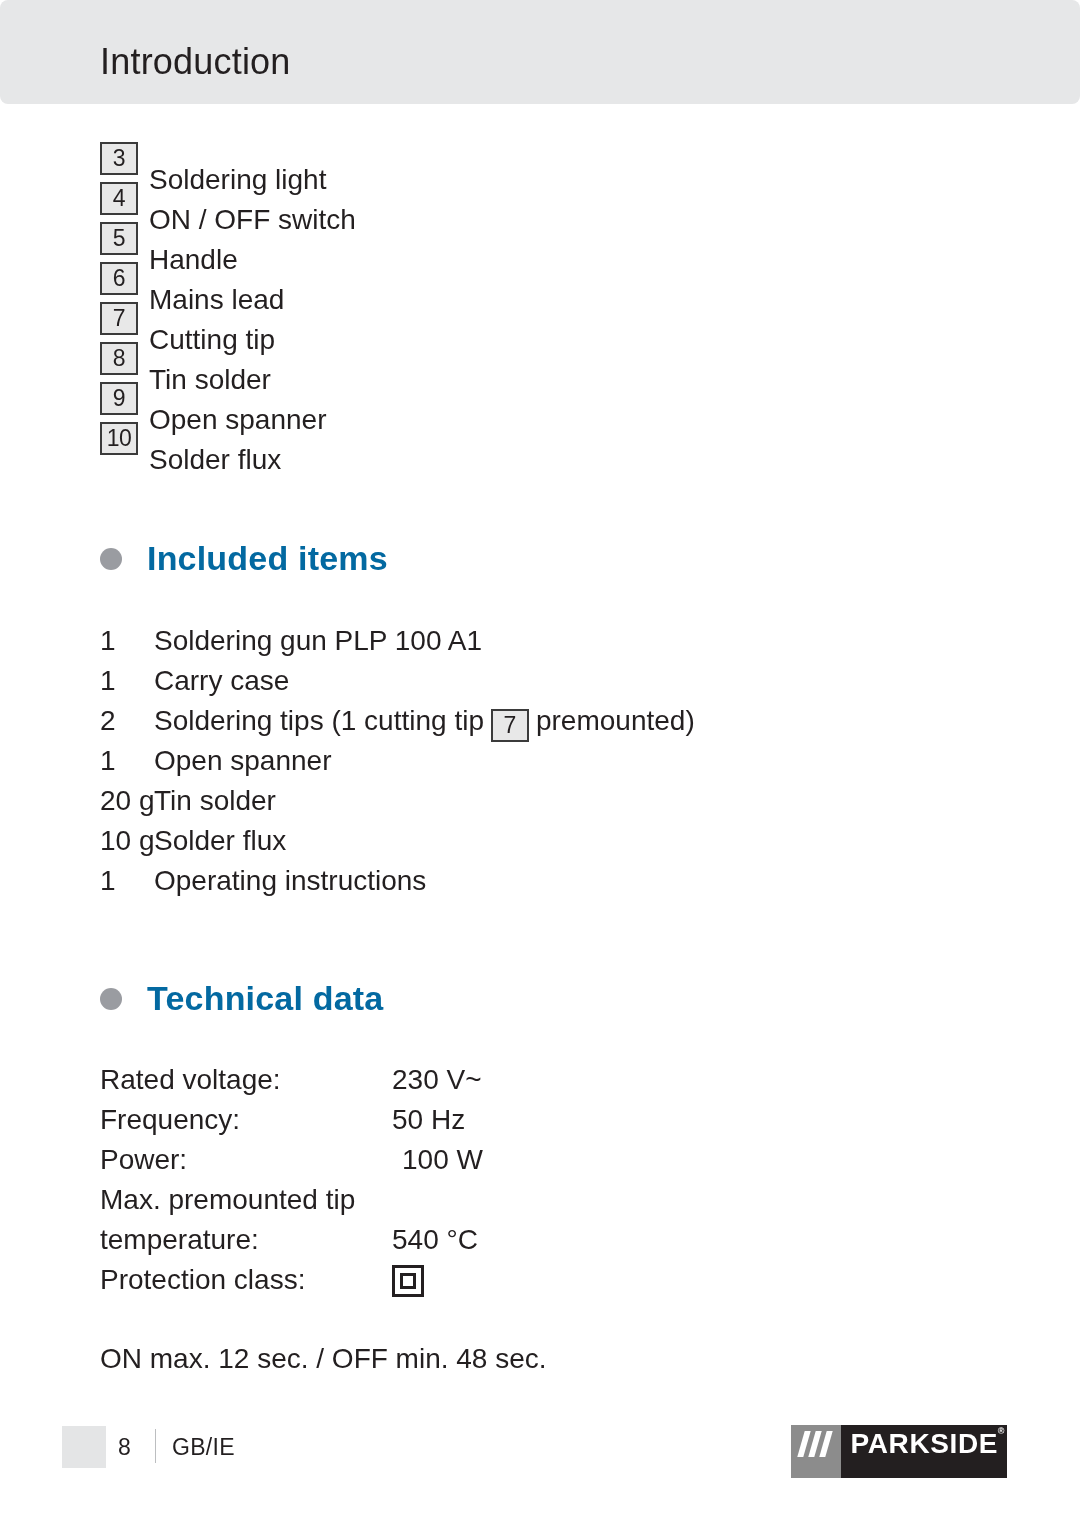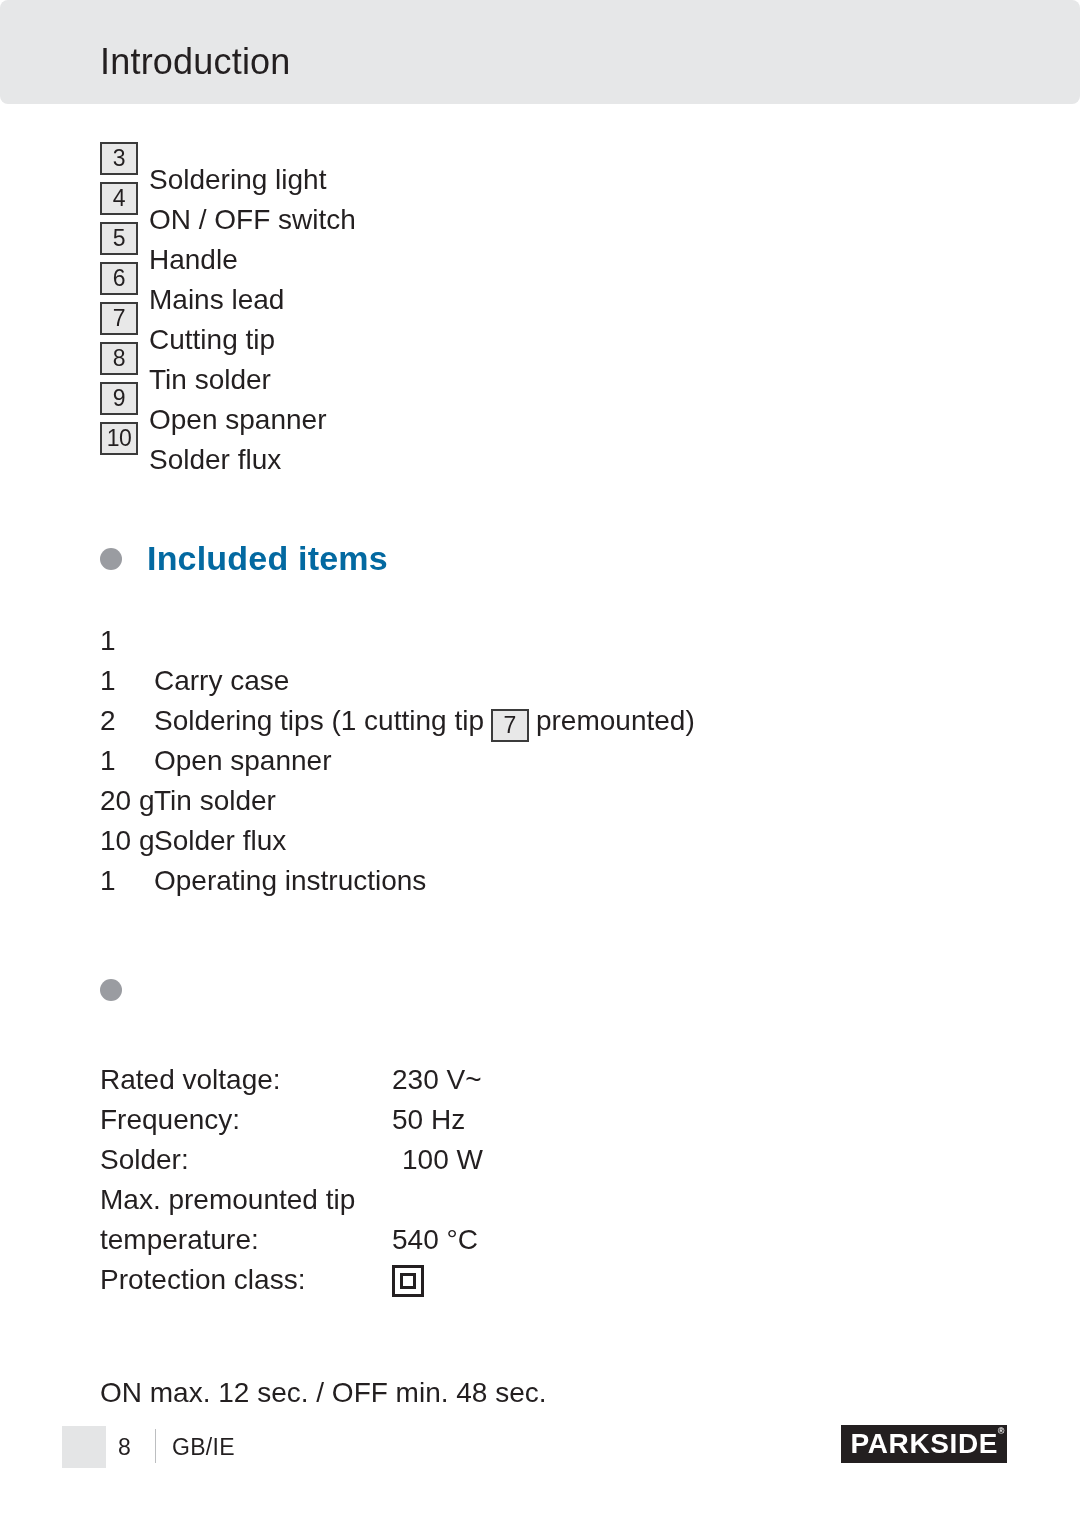--- a/index.html
+++ b/index.html
@@ -240,21 +240,20 @@
   }
 
   
   .logo {
     position: absolute;
     right: 73px;
     top: 0px;
     height: 53px;
     display: flex;
     align-items: stretch;
-    flex-direction: column;
   }
   .logo-slashes {
     background: #8c8c8c;
     width: 50px;
     position: relative;
     overflow: hidden;
   }
   .logo-slashes i {
     position: absolute;
     top: 6px;
@@ -341,20 +340,21 @@
 
   <div class="section-head" style="top:435px;">
     <span class="bullet-dot"></span>
     <span class="section-title">Included items</span>
   </div>
 
   <div class="items-list" style="top:520px;">
 
     <div class="item-row">
       <span class="item-qty">1</span>
+      <span class="item-text">Soldering gun PLP 100 A1</span>
     </div>
 
     <div class="item-row">
       <span class="item-qty">1</span>
       <span class="item-text">Carry case</span>
     </div>
 
     <div class="item-row">
       <span class="item-qty">2</span>
       <span class="item-text">
@@ -381,36 +381,37 @@
 
     <div class="item-row">
       <span class="item-qty">1</span>
       <span class="item-text">Operating instructions</span>
     </div>
 
   </div>
 
   <div class="section-head" style="top:875px;">
     <span class="bullet-dot"></span>
+    <span class="section-title">Technical data</span>
   </div>
 
   <div class="tech-table" style="top:956px;">
 
     <div class="tech-row">
       <span class="tech-label">Rated voltage:</span>
       <span class="tech-value">230 V~</span>
     </div>
 
     <div class="tech-row">
       <span class="tech-label">Frequency:</span>
       <span class="tech-value">50 Hz</span>
     </div>
 
     <div class="tech-row">
-      <span class="tech-label">Solder:</span>
+      <span class="tech-label">Power:</span>
       <span class="tech-value pad">100 W</span>
     </div>
 
     <div class="tech-row">
       <span class="tech-label">Max. premounted tip</span>
       <span class="tech-value"></span>
     </div>
 
     <div class="tech-row">
       <span class="tech-label">temperature:</span>
@@ -419,21 +420,21 @@
 
     <div class="tech-row">
       <span class="tech-label">Protection class:</span>
       <span class="tech-value">
         <span class="class2-symbol"></span>
       </span>
     </div>
 
   </div>
 
-  <div class="duty-line" style="top:1272px;">ON max. 12 sec. / OFF min. 48 sec.</div>
+  <div class="duty-line" style="top:1238px;">ON max. 12 sec. / OFF min. 48 sec.</div>
 
 </div>
 
 <div class="footer">
   <div class="footer-gray-block"></div>
   <div class="footer-page-num">8</div>
   <div class="footer-divider"></div>
   <div class="footer-locale">GB/IE</div>
 
   <div class="logo">

